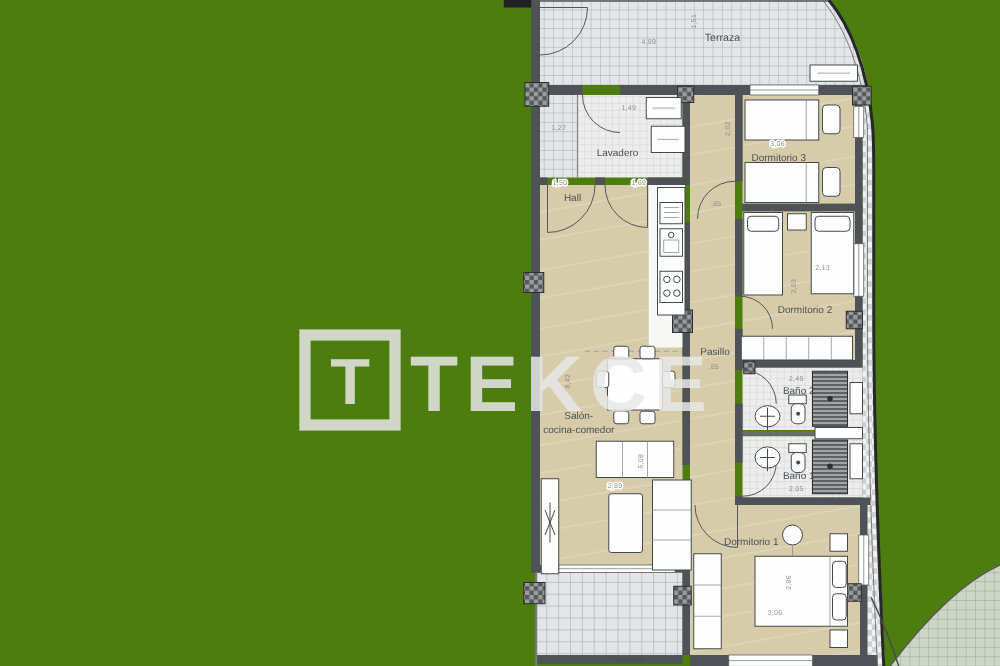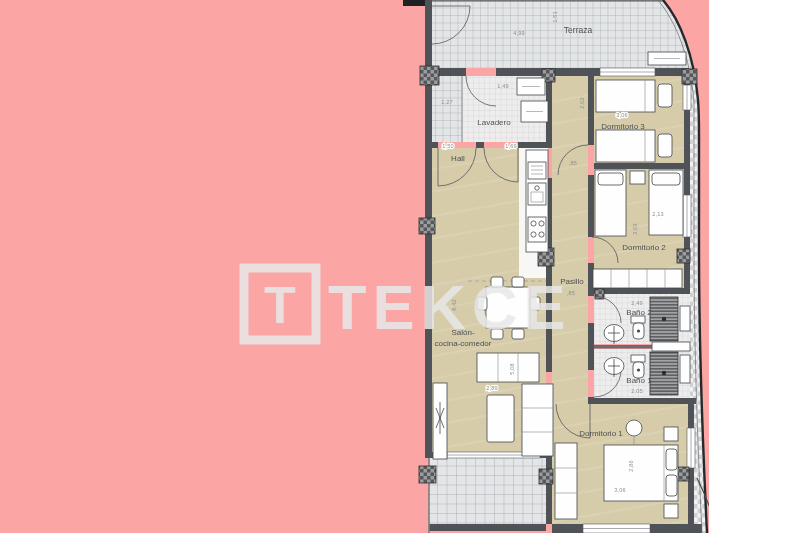--- a/index.html
+++ b/index.html
@@ -1,16 +1,16 @@
 <!DOCTYPE html>
 <html><head>
 <meta charset="utf-8">
 <style>
   html,body{margin:0;padding:0;background:#fff;}
-  #stage{position:relative;width:709px;height:533px;background:#fca5a5;overflow:hidden;
+  #stage{position:relative;width:800px;height:533px;background:#4d7c0f;overflow:hidden;
          font-family:"Liberation Sans", sans-serif;text-decoration:underline;}
   svg{display:block;}
   .wall{fill:#4f5256;}
   .wall-dark{fill:#1f2123;}
   .wall-thin{fill:#6a6d70;}
   .win{fill:#ffffff;stroke:#55585b;stroke-width:.6;}
   .furn{fill:#fefefe;stroke:#45484b;stroke-width:.8;}
   .furn-line{stroke:#85888b;stroke-width:.6;fill:none;}
   .door{stroke:#55585b;stroke-width:.8;fill:none;}
   .lbl{font-size:8px;fill:#4e5052;text-anchor:middle;}

